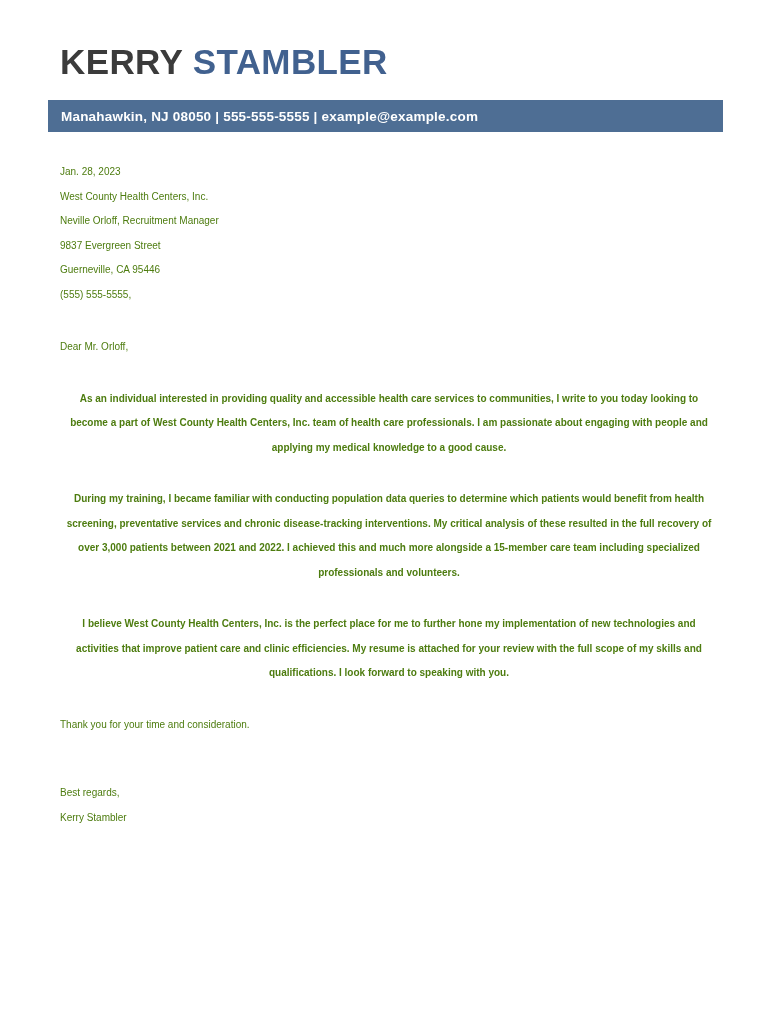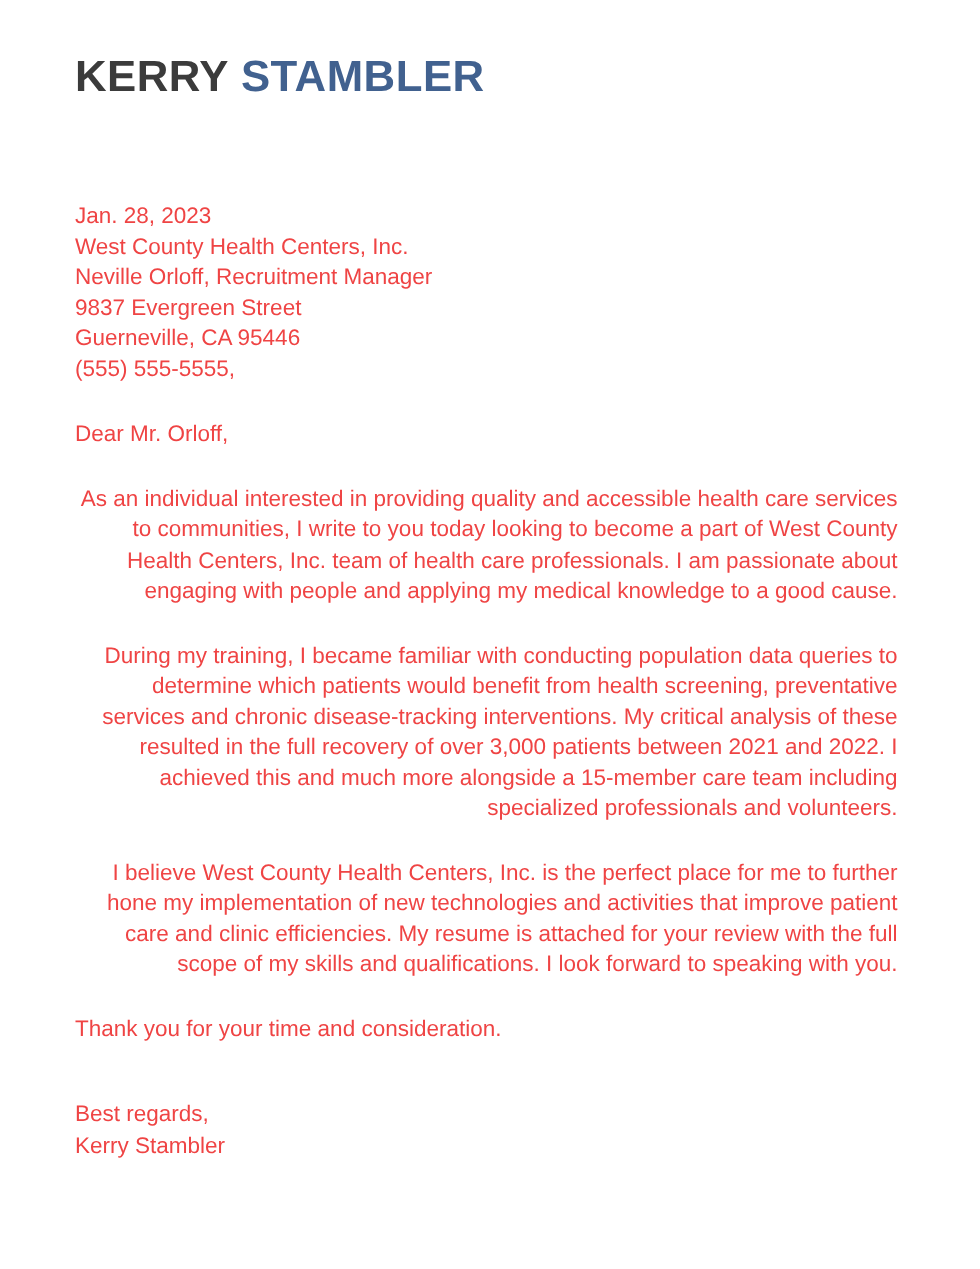--- a/index.html
+++ b/index.html
@@ -57,38 +57,39 @@
     letter-spacing: 0.2px;
     white-space: nowrap;
   }
 
   
   .body-area {
     position: absolute;
     left: 60px;
     top: 160px;
     width: 658px;
-    color: #ef4444;
-    font-size: 18px;
+    color: #4d7c0f;
+    font-size: 10px;
     font-weight: 300;
     line-height: 24.5px;
   }
   .addr-block {
     margin: 0 0 0 0;
   }
   .addr-line {
     display: block;
     white-space: nowrap;
   }
   .salutation {
     margin-top: 28px;
   }
   .para {
     margin-top: 27px;
-    text-align: right;
+    text-align: center;
+    font-weight: bold;
   }
   .closing-thanks {
     margin-top: 27px;
   }
   .signoff {
     margin-top: 44px;
   }
   .signoff-line {
     display: block;
   }
@@ -96,20 +97,23 @@
 </head>
 <body>
 
 <div class="page">
 
   <div class="name-header">
     <span class="name-first">KERRY</span>
     <span class="name-last">STAMBLER</span>
   </div>
 
+  <div class="contact-bar">
+    <span class="contact-bar-text">Manahawkin, NJ 08050  |  555-555-5555  |  example@example.com</span>
+  </div>
 
   <div class="body-area">
 
     <div class="addr-block">
       <span class="addr-line">Jan. 28, 2023</span>
       <span class="addr-line">West County Health Centers, Inc.</span>
       <span class="addr-line">Neville Orloff, Recruitment Manager</span>
       <span class="addr-line">9837 Evergreen Street</span>
       <span class="addr-line">Guerneville, CA 95446</span>
       <span class="addr-line">(555) 555-5555,</span>

